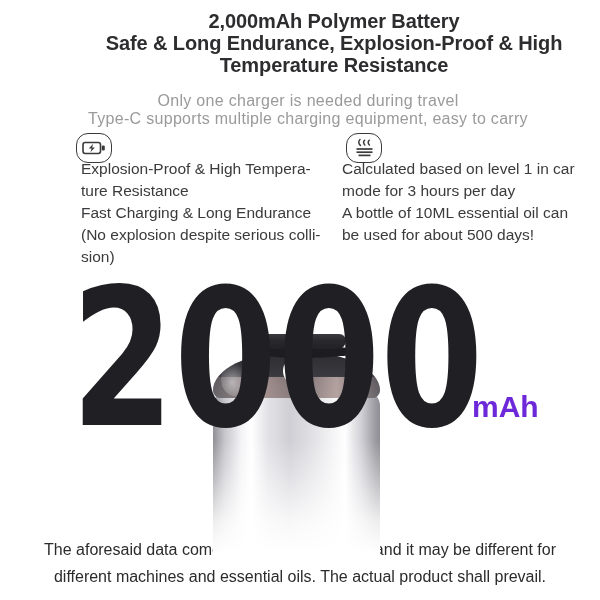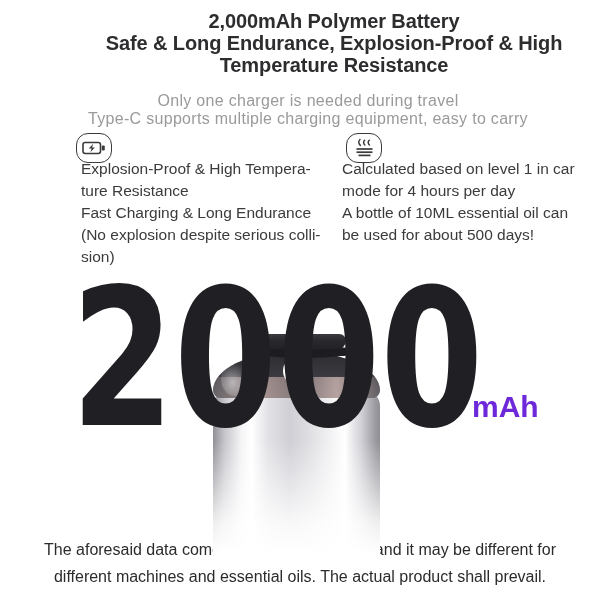--- a/index.html
+++ b/index.html
@@ -117,21 +117,21 @@
     <svg width="24" height="20" viewBox="0 0 24 20">
       <path d="M8 1.5 C6.2 3.2 6.4 5.6 8.3 7.4" fill="none" stroke="#3a3a3a" stroke-width="1.5" stroke-linecap="round"></path>
       <path d="M12.6 2.2 C11.2 3.6 11.3 5.5 12.8 7.0" fill="none" stroke="#3a3a3a" stroke-width="1.5" stroke-linecap="round"></path>
       <path d="M17.2 2.2 C15.8 3.6 15.9 5.5 17.4 7.0" fill="none" stroke="#3a3a3a" stroke-width="1.5" stroke-linecap="round"></path>
       <line x1="4.5" y1="11" x2="20.5" y2="11" stroke="#3a3a3a" stroke-width="1.7"></line>
       <line x1="4.5" y1="14.2" x2="20.5" y2="14.2" stroke="#3a3a3a" stroke-width="1.7"></line>
       <line x1="6.5" y1="17.4" x2="18.5" y2="17.4" stroke="#3a3a3a" stroke-width="1.7"></line>
     </svg>
   </div>
   <p class="feature-text pre" id="feature-text-right">Calculated based on level 1 in car
-mode for 4 hours per day
+mode for 3 hours per day
 A bottle of 10ML essential oil can
 be used for about 500 days!</p>
 
   <div class="product">
     <div class="body"></div>
     <div class="dome">
       <div class="glass"></div>
       <div class="sheen"></div>
     </div>
     <div class="cap-brim"></div>

